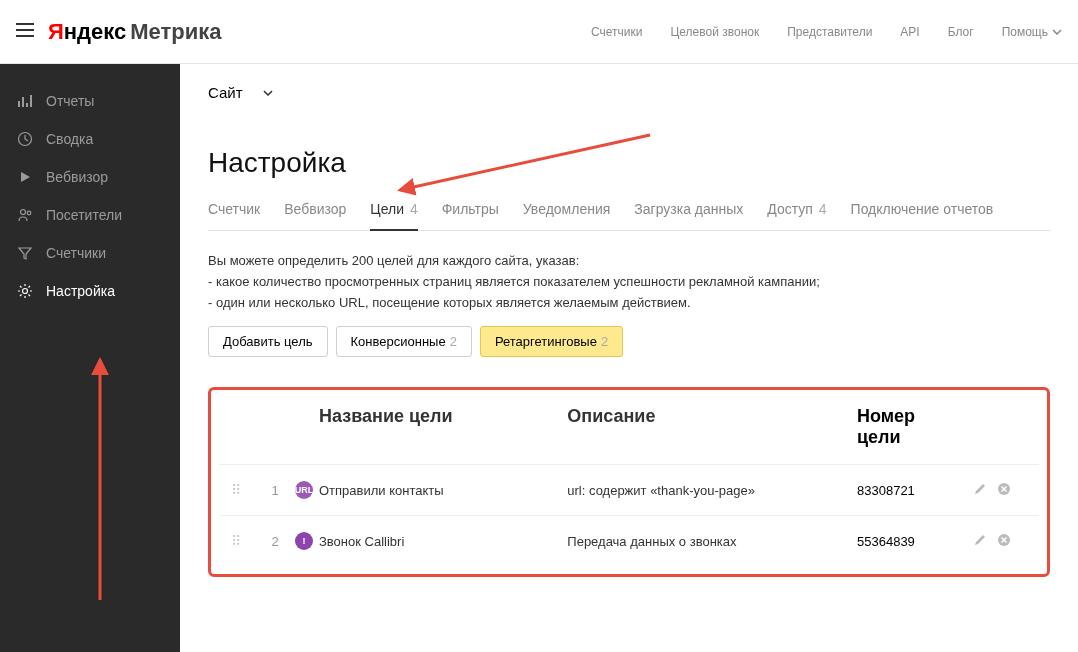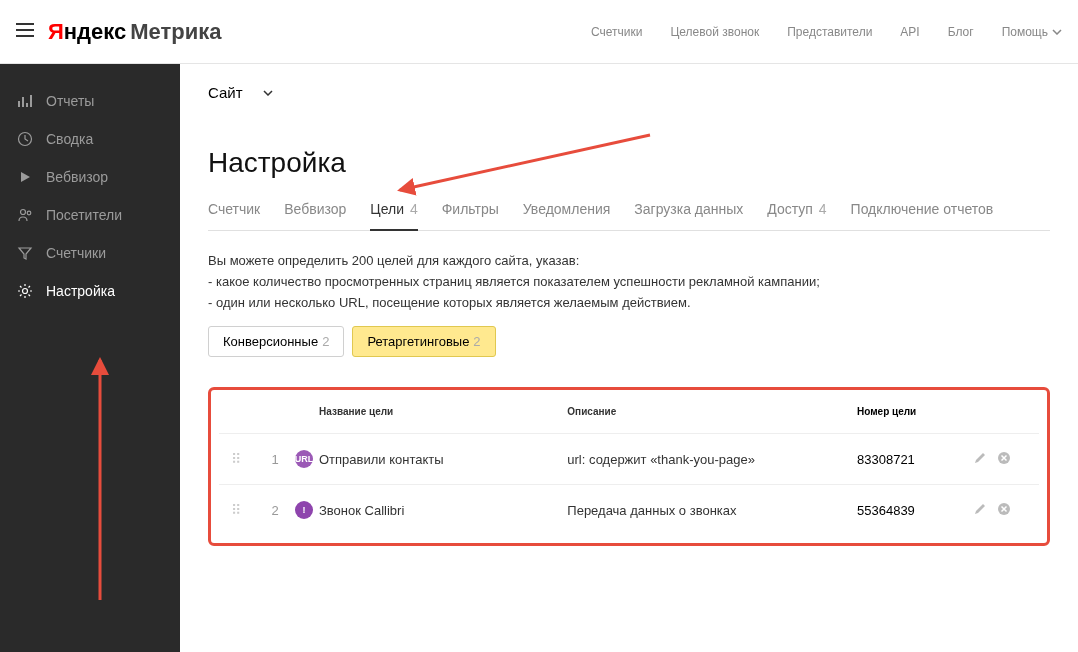--- a/index.html
+++ b/index.html
@@ -39,21 +39,21 @@
     .info-text { font-size: 13px; color: #333; line-height: 1.6; margin-bottom: 13px; }
 
     
     .btn-row { display: flex; gap: 8px; margin-bottom: 30px; }
     .btn { font-size: 13px; padding: 7px 14px; border: 1px solid #d0d0d0; background: #fff; border-radius: 3px; cursor: pointer; display: flex; align-items: center; gap: 4px; }
     .btn.active { background: #ffe98f; border-color: #e0c850; }
     .btn-count { color: #aaa; }
 
     
     .goals-wrap { border: 3px solid #e74c3c; border-radius: 6px; padding: 8px 8px; }
-    .table-head { display: flex; font-size: 10px; font-weight: bold; color: #333; padding: 8px 12px 16px; }
+    .table-head { display: flex; font-size: 18px; font-weight: bold; color: #333; padding: 8px 12px 16px; }
     .col-drag { width: 30px; }
     .col-num { width: 28px; color: #999; text-align: center; }
     .col-icon { width: 30px; display: flex; justify-content: center; }
     .col-name { flex: 1.2; }
     .col-desc { flex: 1.4; }
     .col-id { width: 100px; color: #000000; text-align: left; }
     .col-actions { width: 70px; display: flex; gap: 10px; justify-content: center; }
 
     .table-row { display: flex; align-items: center; font-size: 13px; color: #333; padding: 16px 12px; border-top: 1px solid #eee; }
     .drag-handle { color: #ccc; cursor: grab; font-size: 14px; }
@@ -177,20 +177,21 @@
       <div class="tab">Подключение отчетов</div>
     </div>
 
     <div class="info-text">
       <div>Вы можете определить 200 целей для каждого сайта, указав:</div>
       <div>-  какое количество просмотренных страниц является показателем успешности рекламной кампании;</div>
       <div>-  один или несколько URL, посещение которых является желаемым действием.</div>
     </div>
 
     <div class="btn-row">
+      <button class="btn">Добавить цель</button>
       <button class="btn">
         <span>Конверсионные</span>
         <span class="btn-count">2</span>
       </button>
       <button class="btn active">
         <span>Ретаргетинговые</span>
         <span class="btn-count">2</span>
       </button>
     </div>
 

